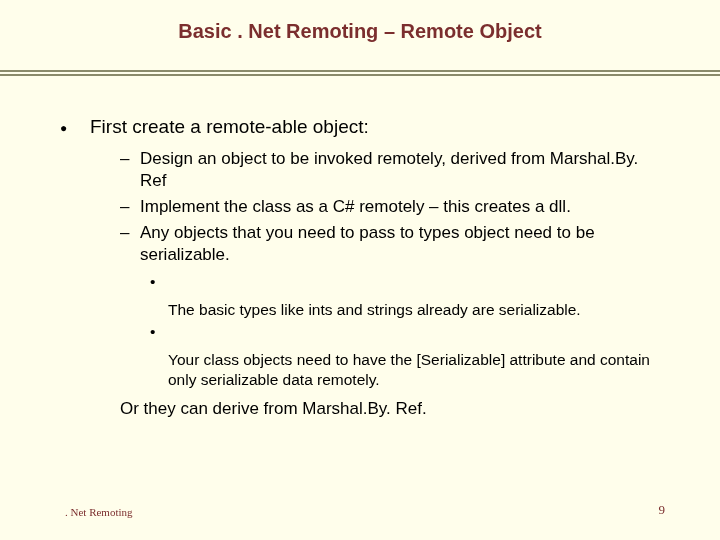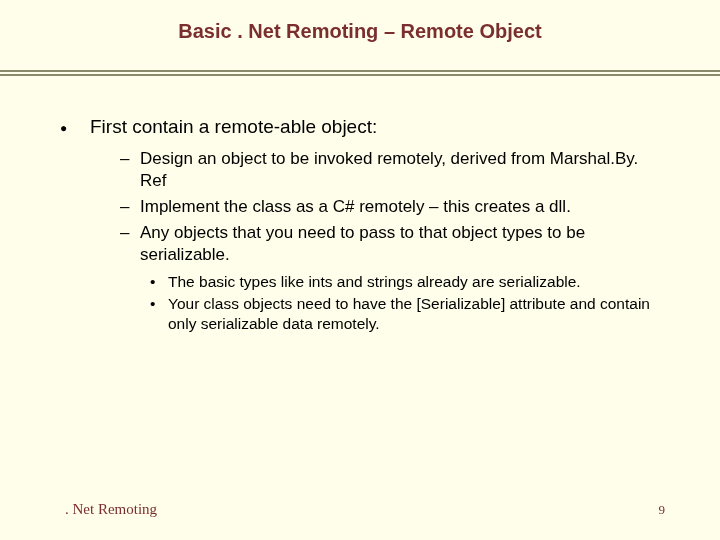--- a/index.html
+++ b/index.html
@@ -90,31 +90,31 @@
     font-size: 15.5px;
     line-height: 1.3;
     margin-bottom: 2px;
     display: flex;
     font-family: Arial, sans-serif;
   }
   .l3 .dot {
     width: 18px;
     flex-shrink: 0;
   }
-  .l3 .text { flex: 1; }
+  .l3 .text { flex: 1; margin-top: 28px; }
   .orline {
     margin-left: 60px;
     margin-top: 8px;
     font-size: 17px;
   }
   .footer-left {
     position: absolute;
     bottom: 22px;
     left: 65px;
-    font-size: 15px;
+    font-size: 11px;
     color: #7B2E2E;
     font-family: "Times New Roman", serif;
   }
   .footer-right {
     position: absolute;
     bottom: 22px;
     right: 55px;
     font-size: 13px;
     color: #7B2E2E;
     font-family: "Times New Roman", serif;
@@ -130,48 +130,49 @@
   <div class="rule">
     <div class="top"></div>
     <div class="gap"></div>
     <div class="bot"></div>
   </div>
 
   <div class="content">
 
     <div class="l1">
       <div class="bullet">●</div>
-      <div class="text">First contain a remote-able object:</div>
+      <div class="text">First create a remote-able object:</div>
     </div>
 
     <div class="sub1">
       <div class="l2">
         <div class="dash">–</div>
         <div class="text">Design an object to be invoked remotely, derived from Marshal.By. Ref</div>
       </div>
       <div class="l2">
         <div class="dash">–</div>
         <div class="text">Implement the class as a C# remotely – this creates a dll.</div>
       </div>
       <div class="l2">
         <div class="dash">–</div>
-        <div class="text">Any objects that you need to pass to that object types to be serializable.</div>
+        <div class="text">Any objects that you need to pass to types object need to be serializable.</div>
       </div>
     </div>
 
     <div class="sub2">
       <div class="l3">
         <div class="dot">•</div>
         <div class="text">The basic types like ints and strings already are serializable.</div>
       </div>
       <div class="l3">
         <div class="dot">•</div>
         <div class="text">Your class objects need to have the [Serializable] attribute and contain only serializable data remotely.</div>
       </div>
     </div>
 
+    <div class="orline">Or they can derive from Marshal.By. Ref.</div>
 
   </div>
 
   <div class="footer-left">. Net Remoting</div>
   <div class="footer-right">9</div>
 
 </div>
 
 </body></html>

